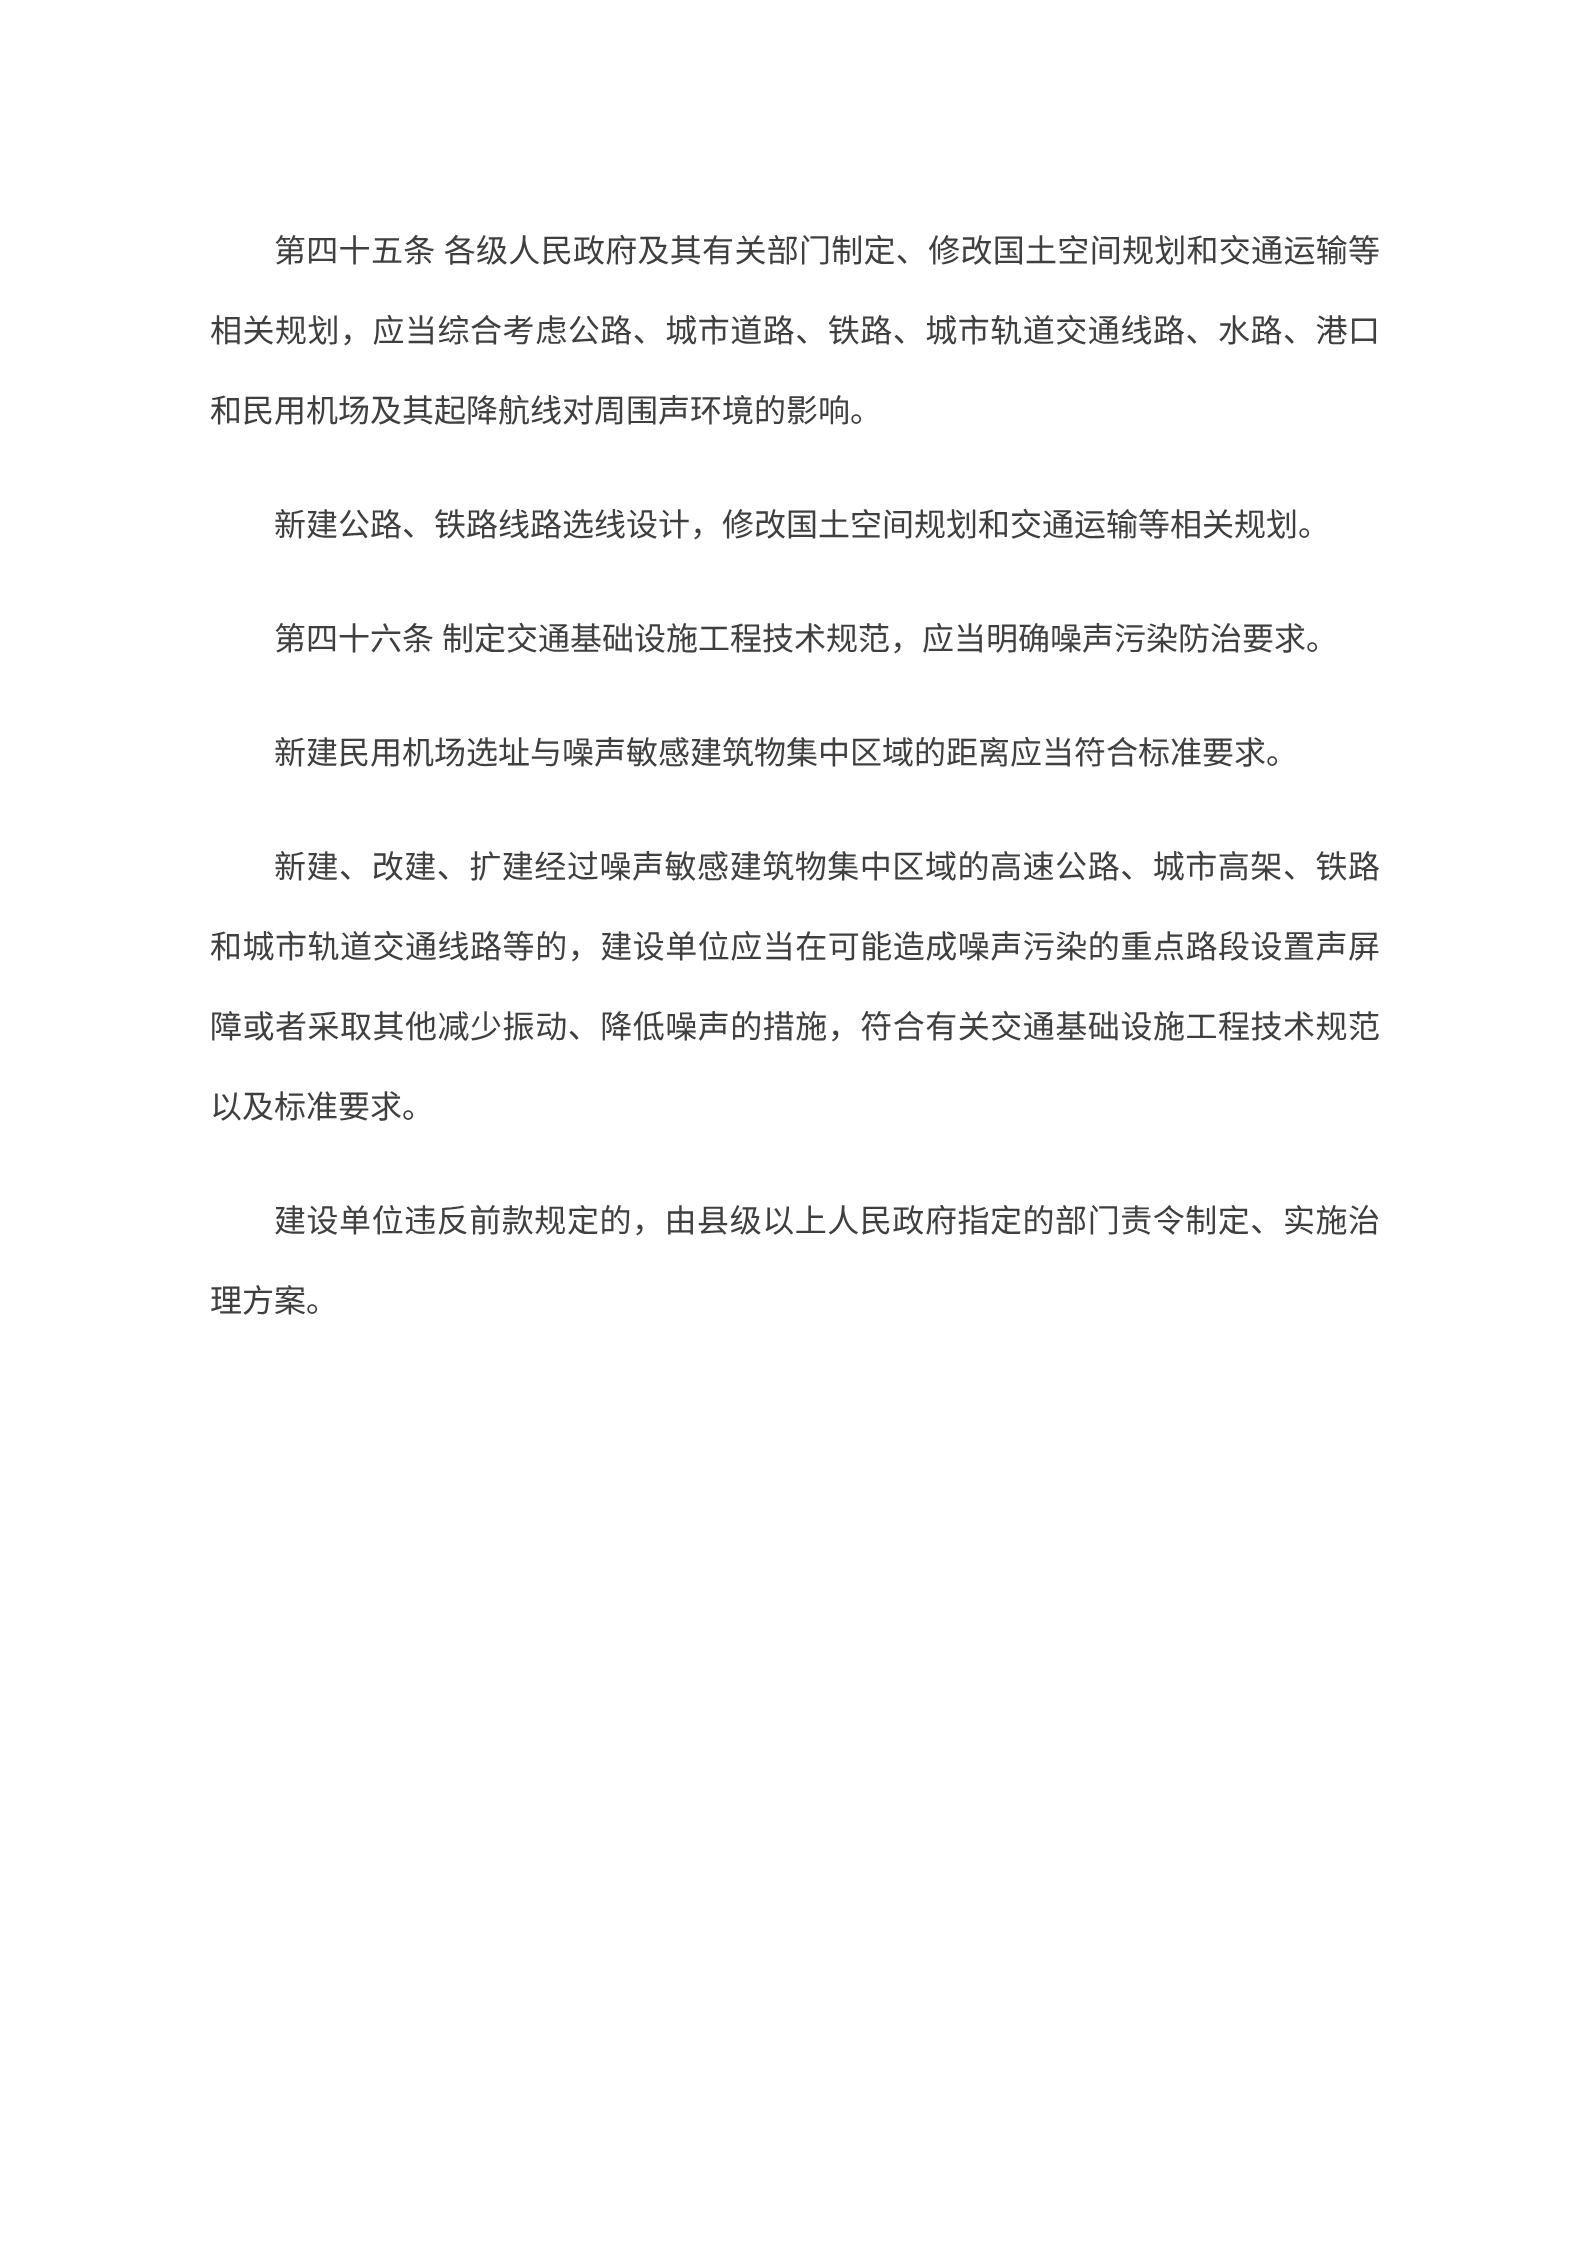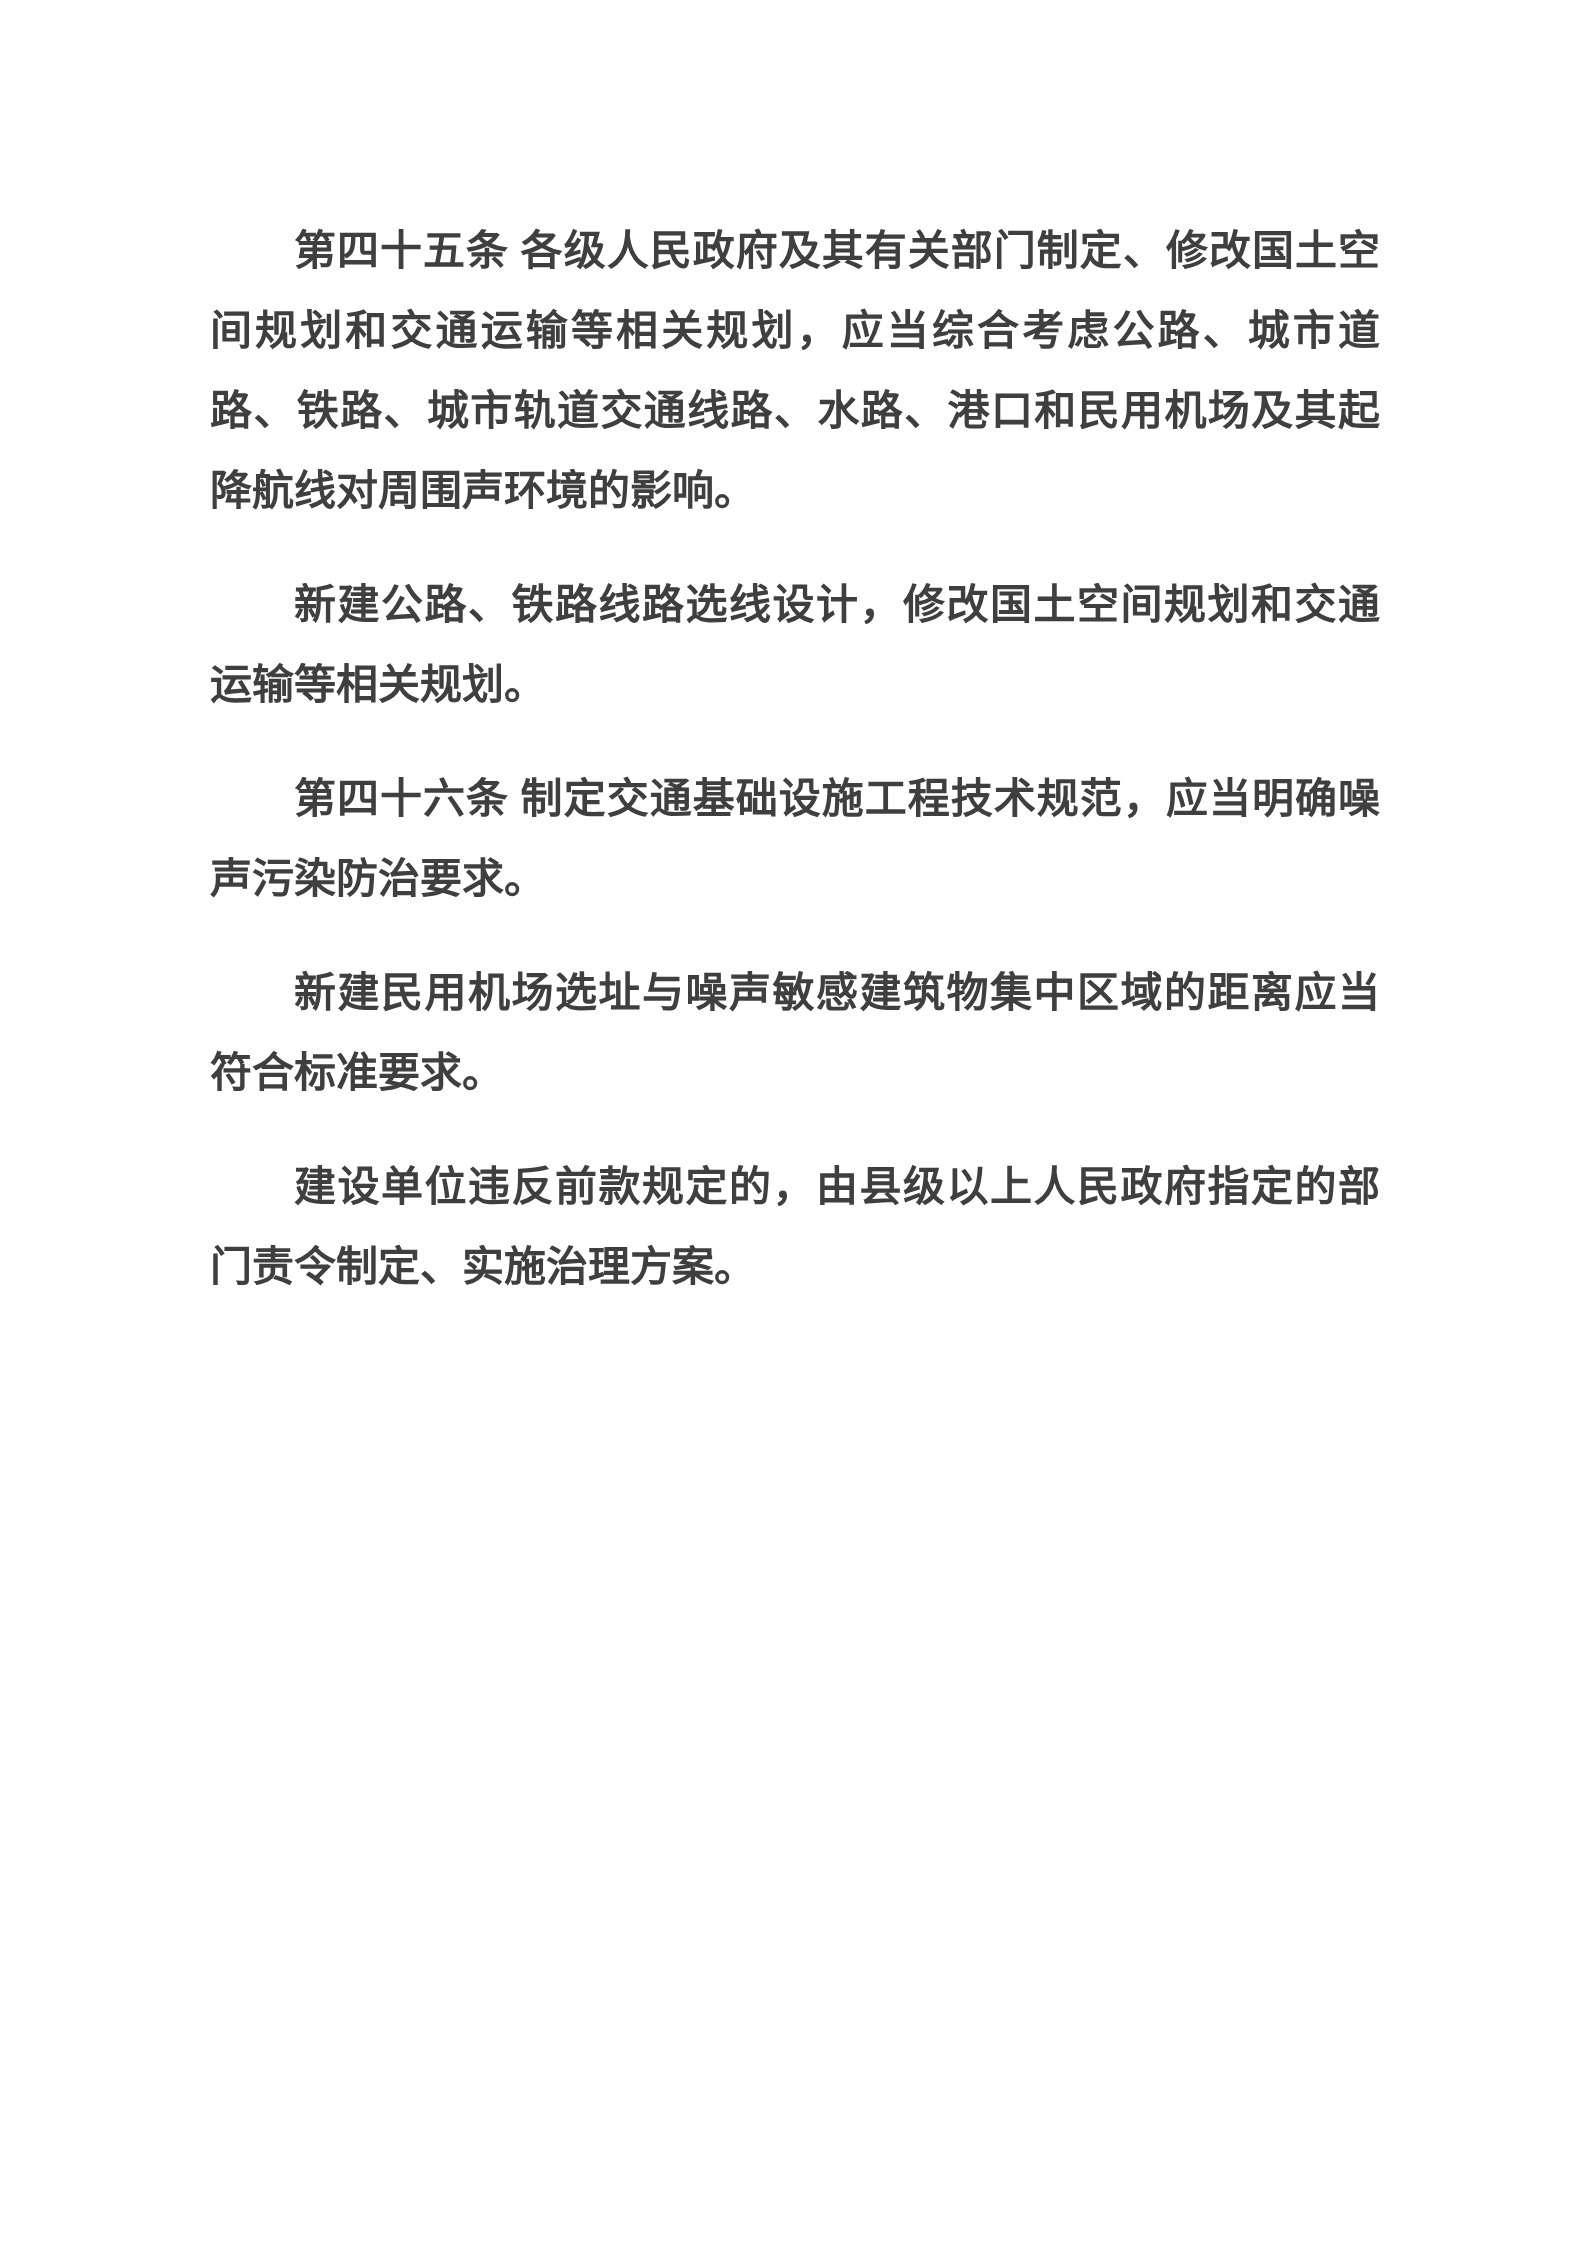--- a/index.html
+++ b/index.html
@@ -16,33 +16,34 @@
   .page {
     box-sizing: border-box;
     width: 1587px;
     height: 2245px;
     padding: 211px 207px 0 210px;
     background: #ffffff;
     overflow: hidden;
   }
   .page p {
     margin: 0 0 34px 0;
-    font-size: 42px;
+    font-size: 32px;
     line-height: 80px;
     color: #3f3f3f;
     text-align: justify;
     text-justify: inter-ideograph;
     text-indent: 2em;
     letter-spacing: 0;
     word-break: break-all;
-    font-weight: 700;
+    font-weight: 400;
   }
 </style>
 </head>
 <body>
 
 <div class="page">
   <p>第四十五条 各级人民政府及其有关部门制定、修改国土空间规划和交通运输等相关规划，应当综合考虑公路、城市道路、铁路、城市轨道交通线路、水路、港口和民用机场及其起降航线对周围声环境的影响。</p>
   <p>新建公路、铁路线路选线设计，修改国土空间规划和交通运输等相关规划。</p>
   <p>第四十六条 制定交通基础设施工程技术规范，应当明确噪声污染防治要求。</p>
   <p>新建民用机场选址与噪声敏感建筑物集中区域的距离应当符合标准要求。</p>
+  <p>新建、改建、扩建经过噪声敏感建筑物集中区域的高速公路、城市高架、铁路和城市轨道交通线路等的，建设单位应当在可能造成噪声污染的重点路段设置声屏障或者采取其他减少振动、降低噪声的措施，符合有关交通基础设施工程技术规范以及标准要求。</p>
   <p>建设单位违反前款规定的，由县级以上人民政府指定的部门责令制定、实施治理方案。</p>
 </div>
 
 </body></html>

